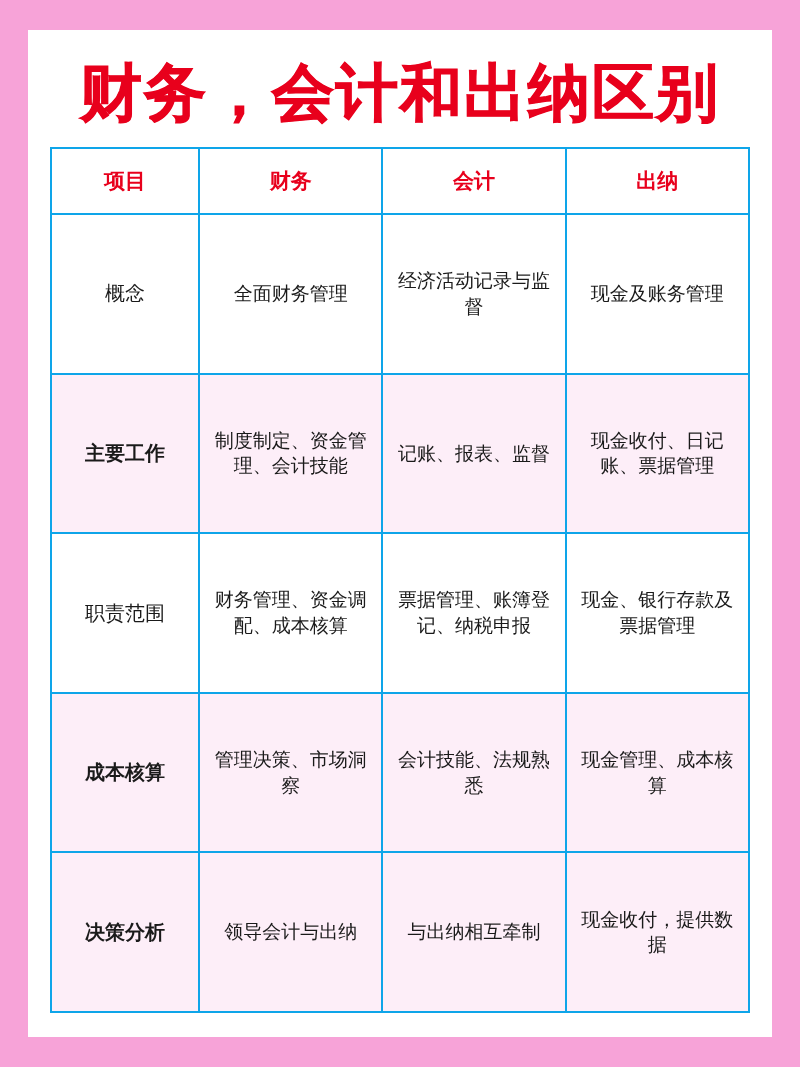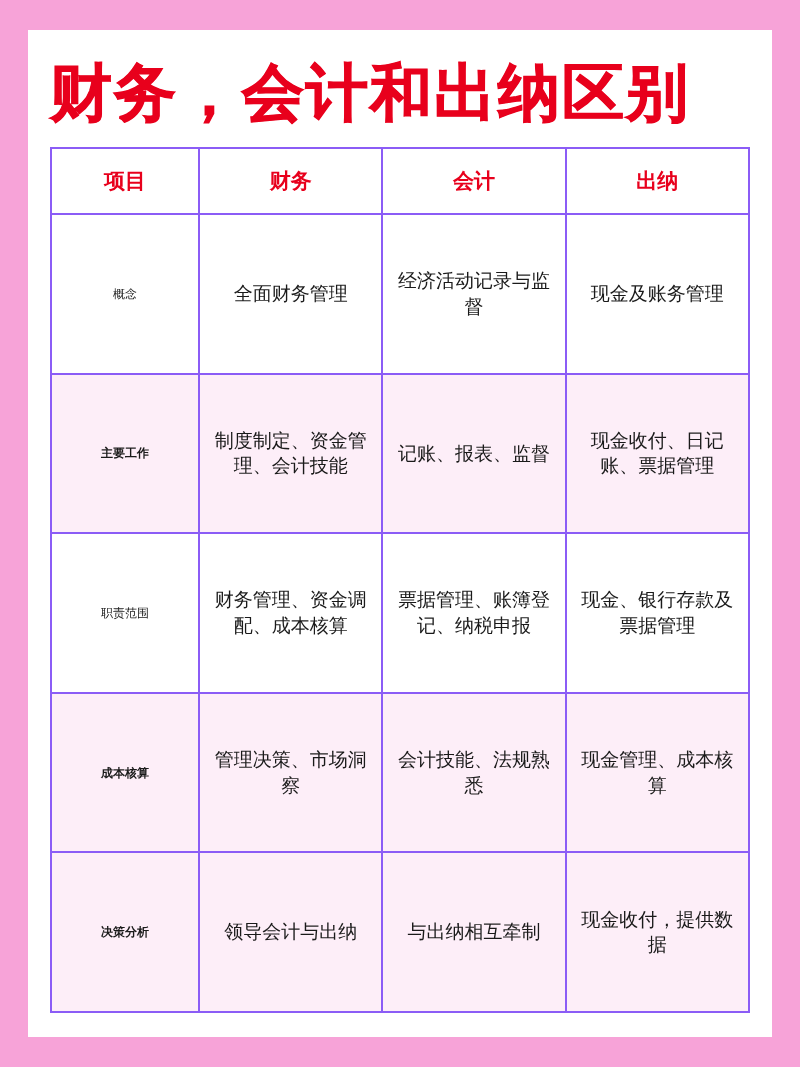--- a/index.html
+++ b/index.html
@@ -32,33 +32,33 @@
     display: flex;
     flex-direction: column;
   }
   .title {
     color: #e8001c;
     font-family: "DejaVu Sans", sans-serif;
     font-weight: bold;
     font-size: 62px;
     line-height: 1.05;
     letter-spacing: 2px;
-    text-align: left;
+    text-align: center;
     margin: 10px 0 22px 0;
     white-space: nowrap;
     -webkit-text-stroke: 1px #e8001c;
   }
   table.grid {
     border-collapse: collapse;
     width: 100%;
     table-layout: fixed;
     flex: 1;
   }
   table.grid th, table.grid td {
-    border: 2px solid #8b5cf6;
+    border: 2px solid #0ea5e9;
     text-align: center;
     vertical-align: middle;
     padding: 6px 8px;
     font-size: 19px;
     line-height: 1.35;
     color: #1a1a1a;
     font-family: "DejaVu Sans", sans-serif;
   }
   table.grid thead th {
     color: #e8001c;
@@ -71,21 +71,21 @@
     width: 130px;
   }
   tbody tr.odd td {
     background: #ffffff;
   }
   tbody tr.even td {
     background: #fdeef8;
   }
   tbody td.label-cell {
     font-weight: bold;
-    font-size: 12px;
+    font-size: 20px;
   }
   tbody tr.odd td.label-cell {
     font-weight: normal;
   }
   tbody tr {
     height: 118px;
   }
 </style>
 </head>
 <body>

